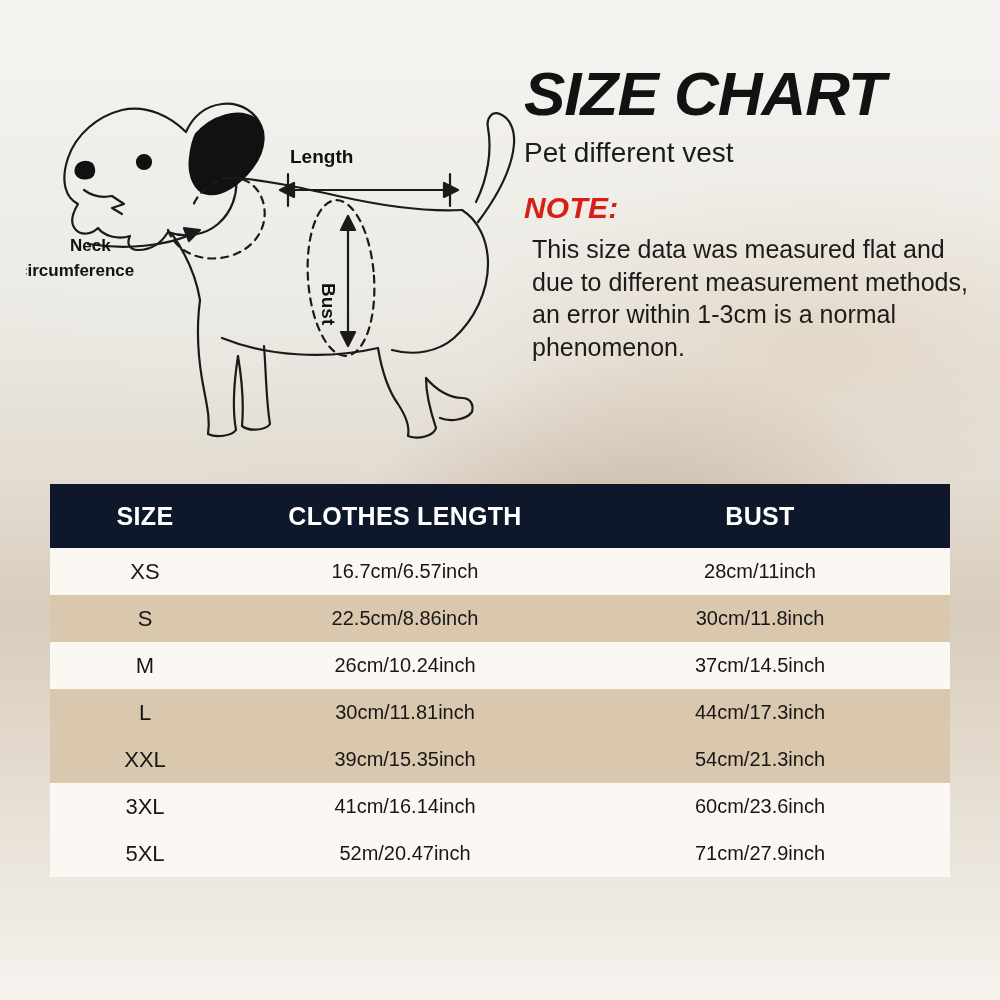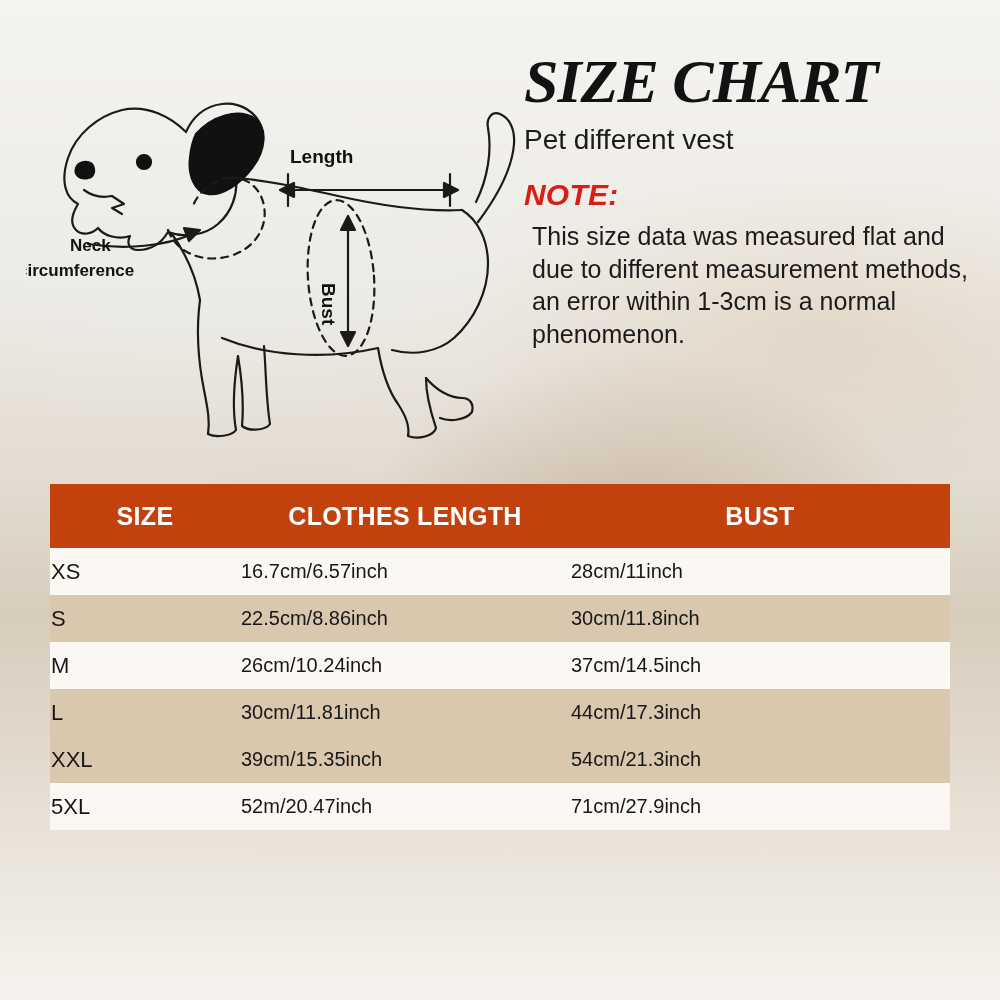--- a/index.html
+++ b/index.html
@@ -51,28 +51,28 @@
     width: 500px;
     height: 410px;
   }
   .text-col {
     position: absolute;
     left: 524px;
     top: 50px;
     width: 452px;
   }
   .title {
-    font-family: Liberation Serif, serif;
+    font-family: Liberation Sans, sans-serif;
     font-style: italic;
     font-weight: bold;
     font-size: 62px;
     line-height: 1.0;
     letter-spacing: -1px;
     color: #121212;
-    margin: 0 0 12px 0;
+    margin: 13px 0 12px 0;
     white-space: nowrap;
   }
   .subtitle {
     font-size: 28px;
     color: #1b1b1b;
     margin: 0 0 22px 0;
     font-weight: 400;
   }
   .note-label {
     font-size: 30px;
@@ -97,32 +97,33 @@
     top: 484px;
     width: 900px;
     border-collapse: collapse;
     table-layout: fixed;
   }
   .table col.c1 { width: 190px; }
   .table col.c2 { width: 330px; }
   .table col.c3 { width: 380px; }
 
   .table th {
-    background: #c2410c;
+    background: #0f172a;
     color: #ffffff;
     font-size: 25px;
     font-weight: bold;
     height: 62px;
     letter-spacing: 0.3px;
     border: none;
   }
   .table td {
     font-size: 20px;
     color: #171717;
     height: 45px;
+    text-align: center;
     border: none;
     font-weight: 400;
   }
   .table tr.odd td { background: #fbf8f4; }
   .table tr.even td { background: #d9c7ae; }
   .table td.size-cell { font-size: 22px; }
 
   svg { display: block; }
 </style>
 </head>
@@ -251,19 +252,24 @@
         <td class="size-cell">L</td>
         <td>30cm/11.81inch</td>
         <td>44cm/17.3inch</td>
       </tr>
       <tr class="even">
         <td class="size-cell">XXL</td>
         <td>39cm/15.35inch</td>
         <td>54cm/21.3inch</td>
       </tr>
       <tr class="odd">
+        <td class="size-cell">3XL</td>
+        <td>41cm/16.14inch</td>
+        <td>60cm/23.6inch</td>
+      </tr>
+      <tr class="odd">
         <td class="size-cell">5XL</td>
         <td>52m/20.47inch</td>
         <td>71cm/27.9inch</td>
       </tr>
     </tbody>
   </table>
 </div>
 
 </body></html>

